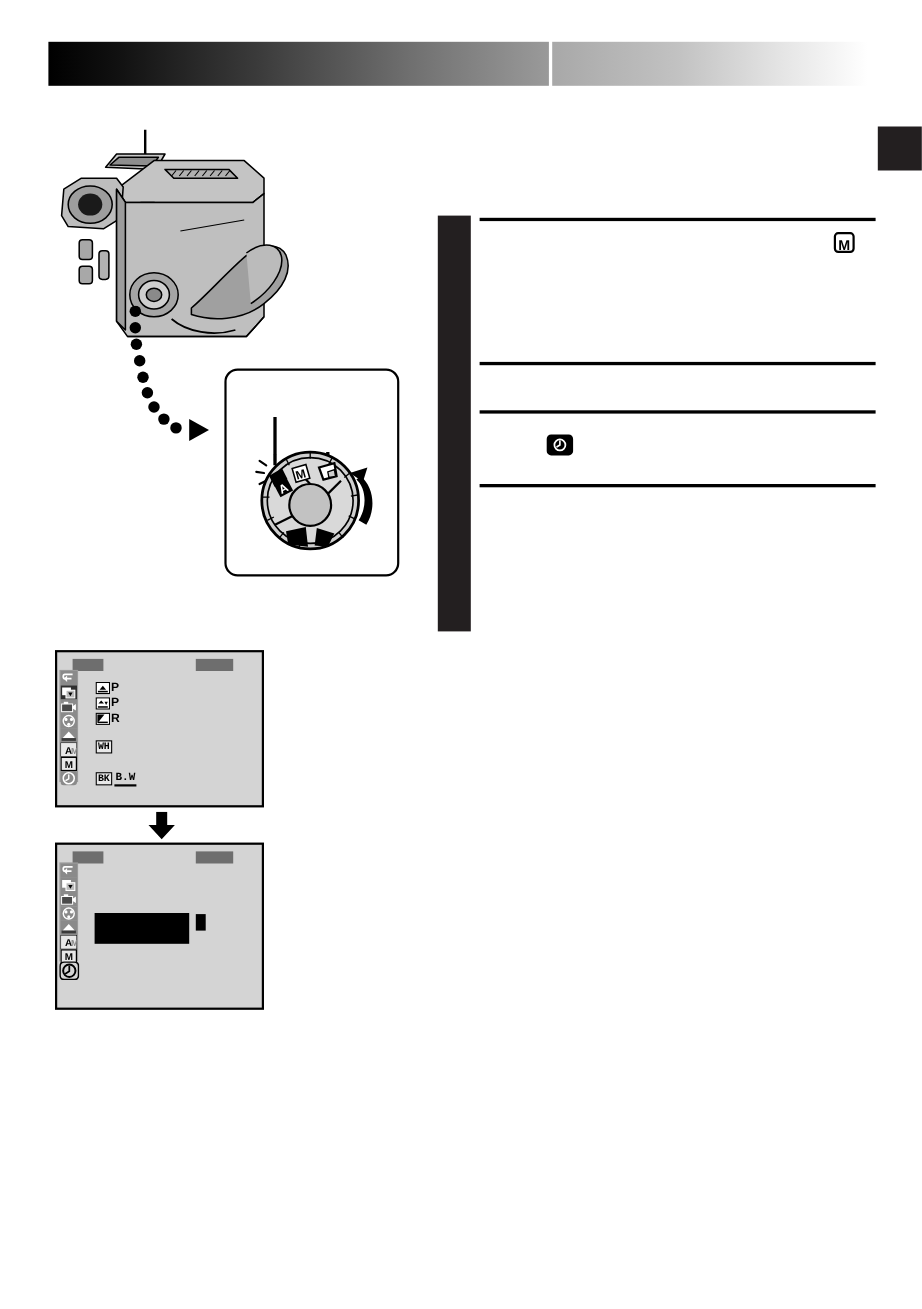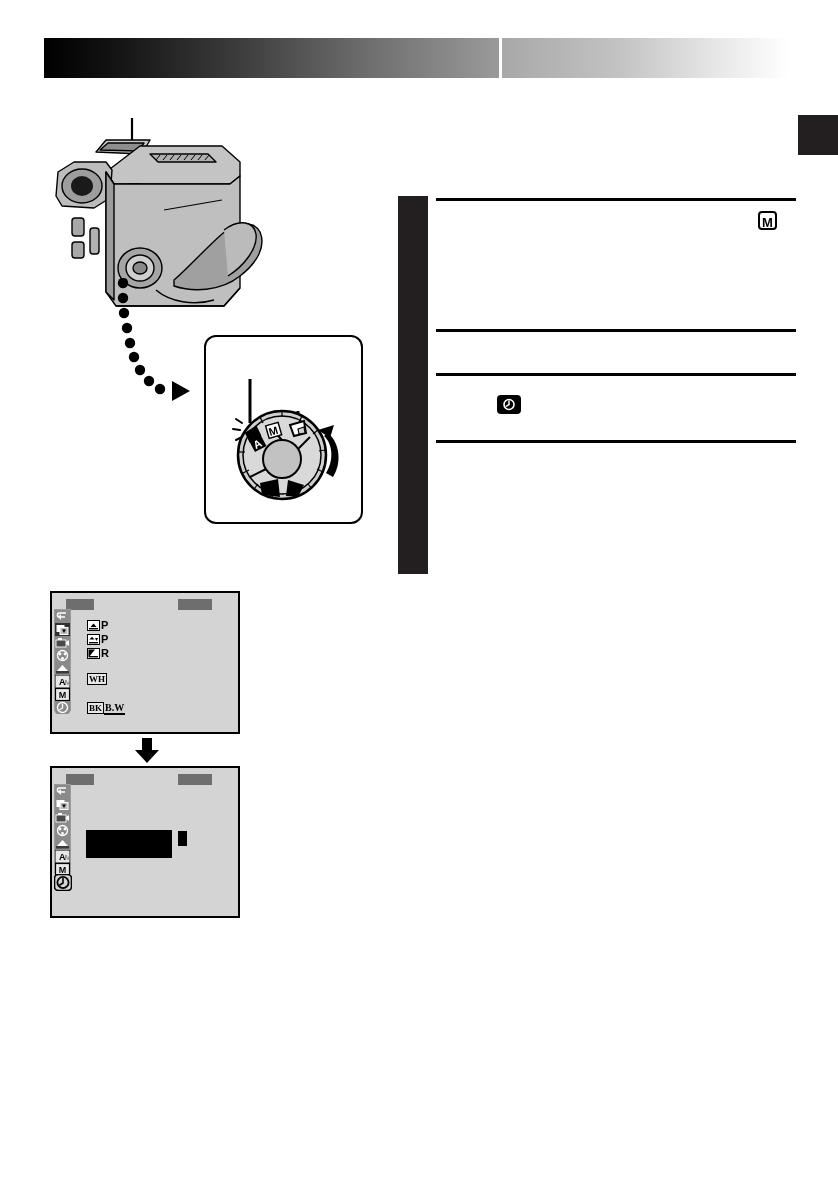--- a/index.html
+++ b/index.html
@@ -199,21 +199,21 @@
   .mi-label {
     font-family: "Liberation Sans", sans-serif;
     font-size: 11px;
     font-weight: bold;
     color: #000;
     line-height: 11px;
   }
   .mi-tag {
     border: 1px solid #000;
     background: #e8e8e8;
-    font-family: Liberation Serif, serif;
+    font-family: Liberation Mono, monospace;
     font-size: 9px;
     font-weight: bold;
     color: #000;
     padding: 0 1px;
     line-height: 10px;
     box-sizing: border-box;
     height: 12px;
     display: flex;
     align-items: center;
     text-align: right;

